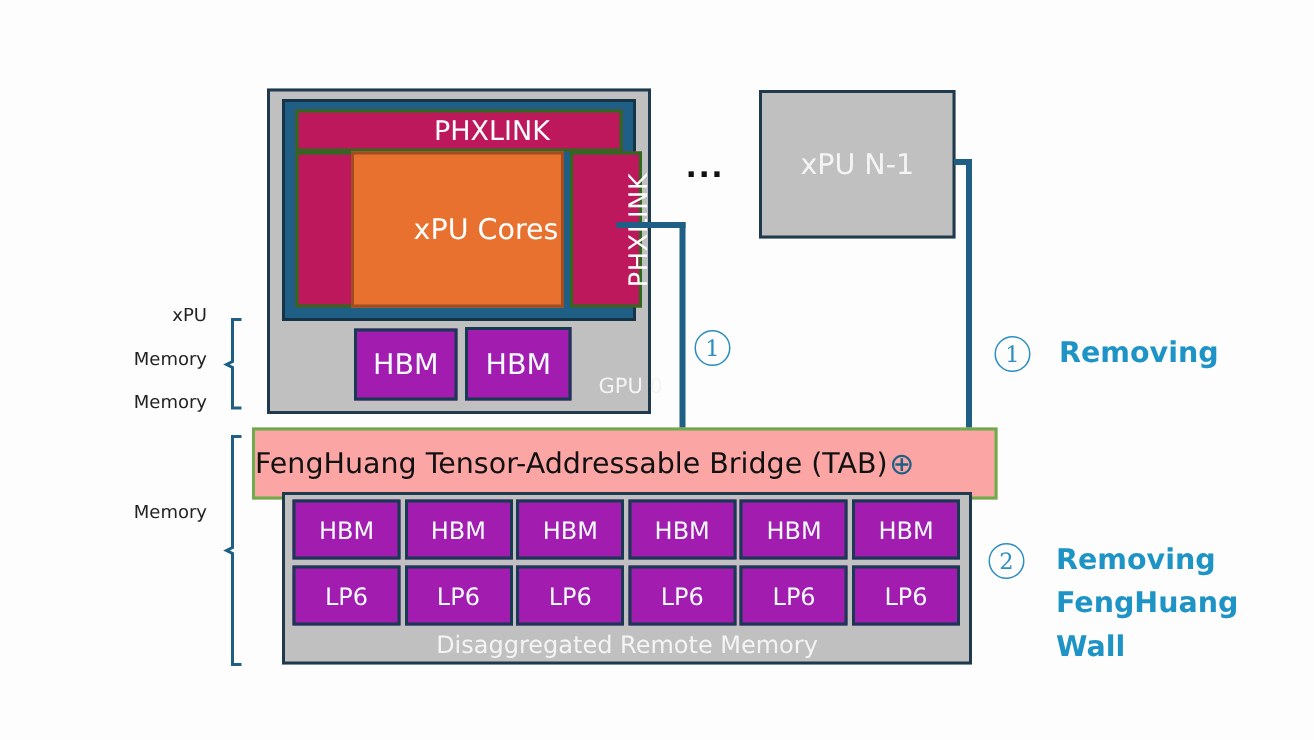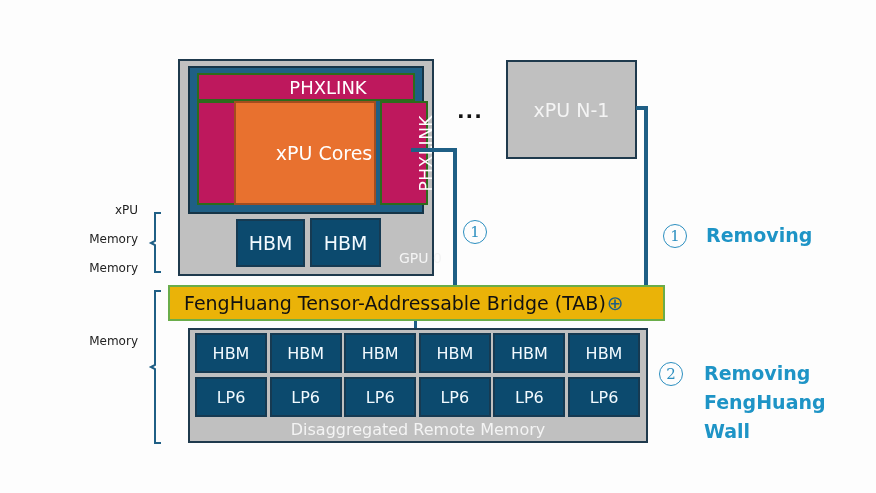--- a/index.html
+++ b/index.html
@@ -2,21 +2,21 @@
 <html><head>
   <meta charset="utf-8">
   <style>
     html, body { margin: 0; padding: 0; }
     body { width: 876px; height: 493px; background: #fdfdfd; position: relative; overflow: hidden; font-family: "DejaVu Sans", sans-serif; }
     .abs { position: absolute; box-sizing: border-box; }
     .outer-gray { background: #c0c0c0; border: 2px solid #1f3a4d; }
     .ring { background: #1f5f85; border: 2px solid #153447; }
     .green { background: #be185d; border: 2px solid #2d6b1c; color: #fff; display: flex; align-items: center; justify-content: center; padding-left: 44px; }
     .orange { background: #e8712f; border: 2px solid #a24d1f; color: #fff; display: flex; align-items: center; justify-content: center; font-size: 19px; }
-    .mem { background: #0c4a6e; border: 2px solid #163a52; color: #f2faff; display: flex; align-items: center; justify-content: center; font-size: 16px; }
+    .mem { background: #a21caf; border: 2px solid #163a52; color: #f2faff; display: flex; align-items: center; justify-content: center; font-size: 16px; }
     .vert { writing-mode: vertical-rl; transform: rotate(180deg); font-size: 17px; letter-spacing: 0.5px; }
     .label-left { text-align: right; color: #222; font-size: 12px; line-height: 29px; }
     .callout { color: #1e94c6; font-weight: bold; font-size: 19px; line-height: 29px; }
     .circ { width: 24px; height: 24px; border: 1.5px solid #2c8fc0; border-radius: 50%; color: #2c8fc0; font-family: "DejaVu Serif", serif; font-size: 15px; display: flex; align-items: center; justify-content: center; }
     .wire { background: #1f5f85; }
   </style>
 </head>
 <body>
 
 <div class="abs outer-gray" style="left:178px;top:59px;width:256px;height:217px;"></div>
@@ -64,21 +64,21 @@
 </div>
 
 <div class="abs callout" style="left:706px;top:221px;">
   <div>Removing</div>
 </div>
 <div class="abs callout" style="left:704px;top:359px;">
   <div>Removing</div>
   <div>FengHuang Wall</div>
 </div>
 
-<div class="abs" style="left:168px;top:285px;width:497px;height:36px;background:#eab308;border:2px solid #6aad4a;display:flex;align-items:center;padding-left:14px;font-size:19px;color:#111;white-space:nowrap;">
+<div class="abs" style="left:168px;top:285px;width:497px;height:48px;background:#fca5a5;border:2px solid #6aad4a;display:flex;align-items:center;font-size:19px;color:#111;white-space:nowrap;">
   <span>FengHuang Tensor-Addressable Bridge (TAB)</span>
   <span style="color:#1f5f85;font-size:20px;margin-left:1px;">⊕</span>
 </div>
 
 <div class="abs outer-gray" style="left:188px;top:328px;width:460px;height:115px;"></div>
 <div id="pool-grid">
     <div class="abs mem" style="left: 195px; top: 333px; width: 72px; height: 40px;">
       <span>HBM</span>
     </div>
     <div class="abs mem" style="left: 269.6px; top: 333px; width: 72px; height: 40px;">

